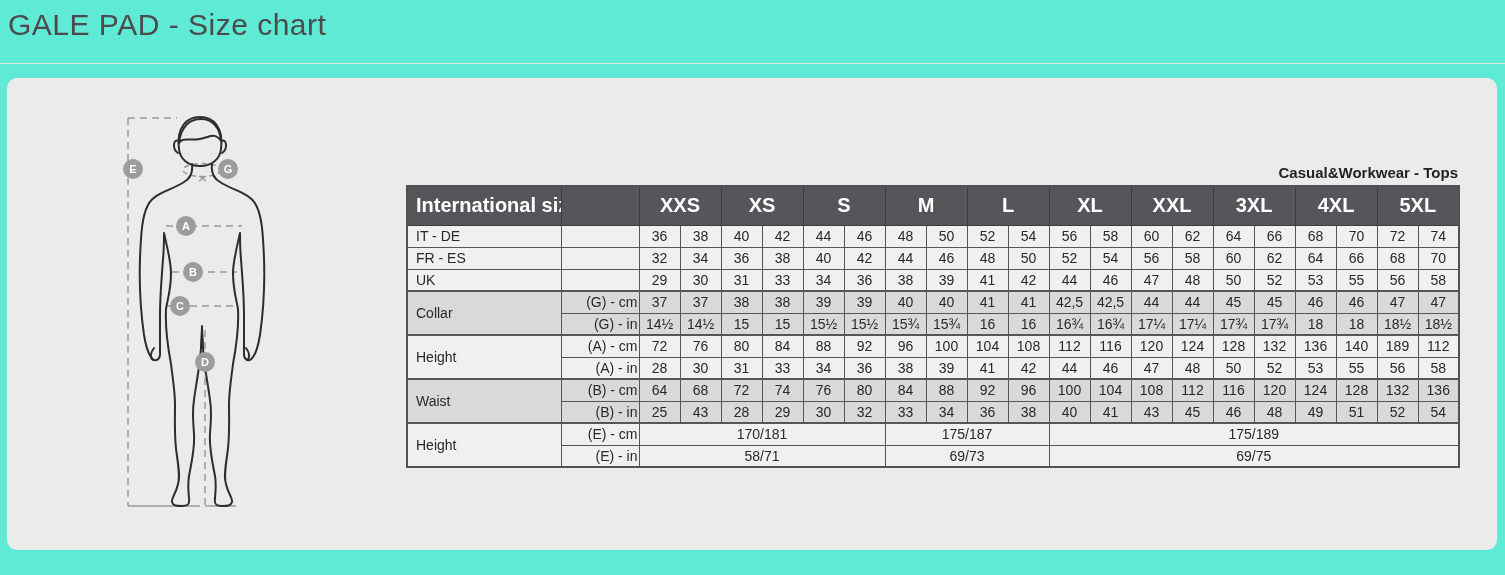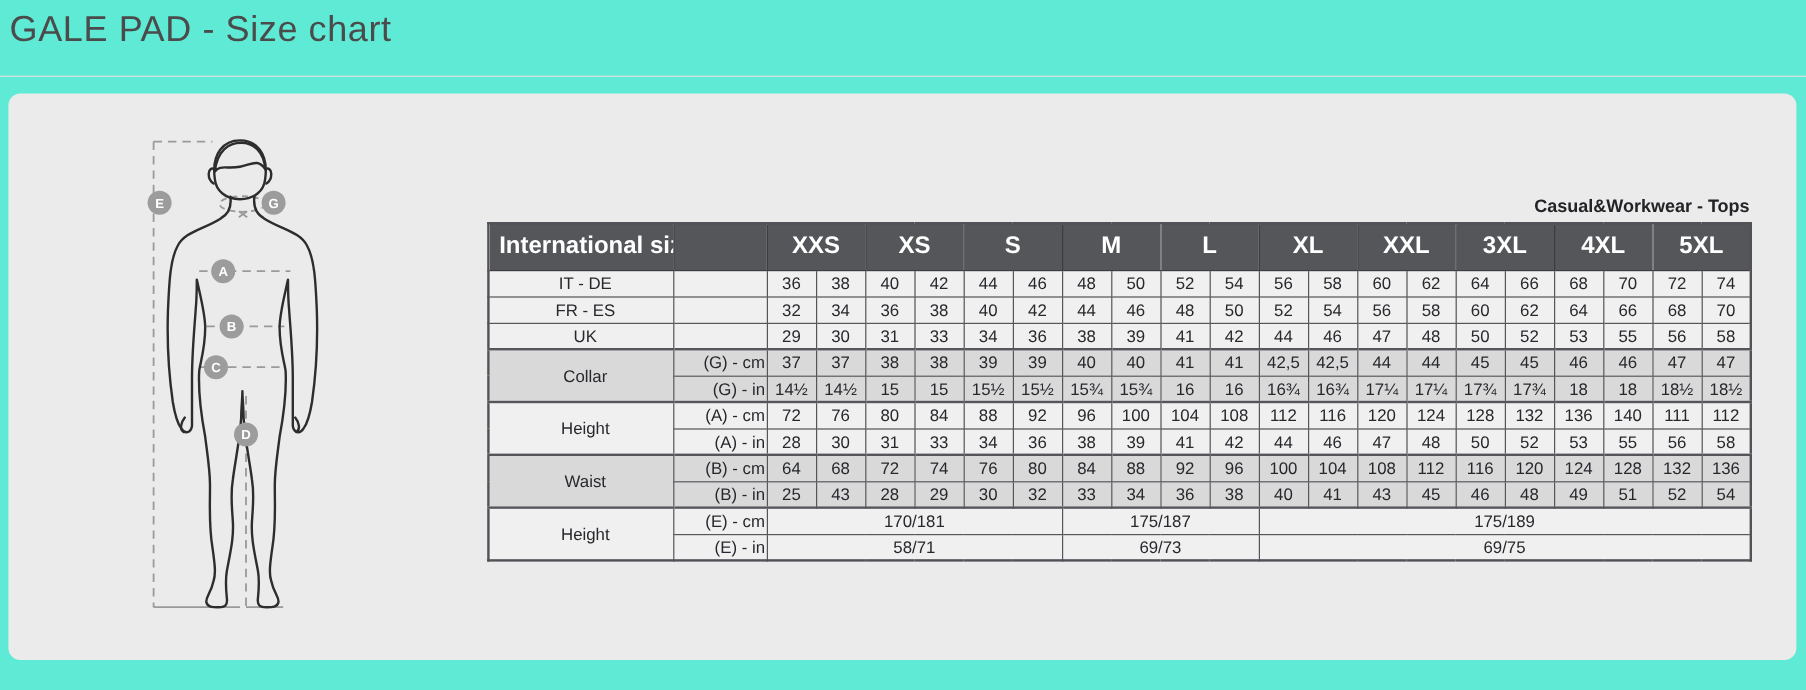--- a/index.html
+++ b/index.html
@@ -32,21 +32,21 @@
   .size-table th, .size-table td {
     border:1px solid #54565a; height:22px; padding:0 1px;
     font-size:14px; color:#27282c; text-align:center;
     white-space:nowrap; overflow:hidden;
   }
   .size-table thead th {
     background:#54565a; color:#ffffff; height:39px;
     font-size:20px; font-weight:700; border:1px solid #3c3d42;
   }
   .size-table thead th.label-cell { text-align:left; padding-left:8px; }
-  .size-table td.label-cell { text-align:center; padding-left:8px; }
+  .size-table td.label-cell { text-align:left; padding-left:8px; }
   .size-table td.unit-cell { text-align:right; padding-left:8px; }
   tr.row-light td { background:#f0f0f0; }
   tr.row-dark  td { background:#d9d9da; }
   tr.group-start td { border-top:2px solid #54565a; }
 </style>
 </head>
 <body>
 
 <div class="page">
 
@@ -287,21 +287,21 @@
               <td class="value-cell">104</td>
               <td class="value-cell">108</td>
               <td class="value-cell">112</td>
               <td class="value-cell">116</td>
               <td class="value-cell">120</td>
               <td class="value-cell">124</td>
               <td class="value-cell">128</td>
               <td class="value-cell">132</td>
               <td class="value-cell">136</td>
               <td class="value-cell">140</td>
-              <td class="value-cell">111</td>
+              <td class="value-cell">189</td>
               <td class="value-cell">112</td>
             </tr>
             <tr class="row-light">
               <td class="unit-cell">(A) - in</td>
               <td class="value-cell">28</td>
               <td class="value-cell">30</td>
               <td class="value-cell">31</td>
               <td class="value-cell">33</td>
               <td class="value-cell">34</td>
               <td class="value-cell">36</td>

